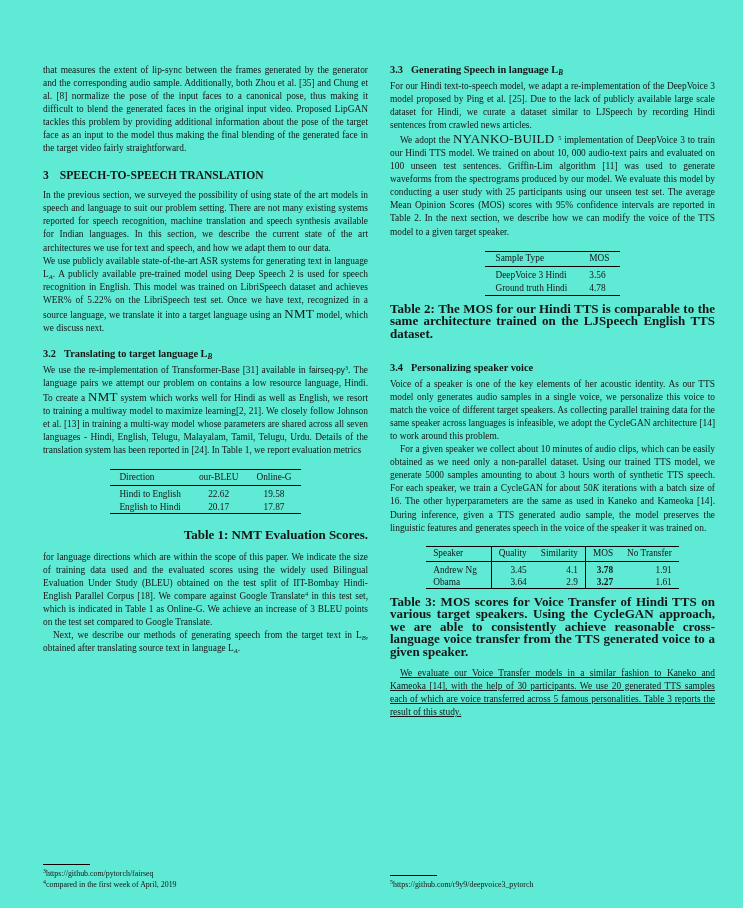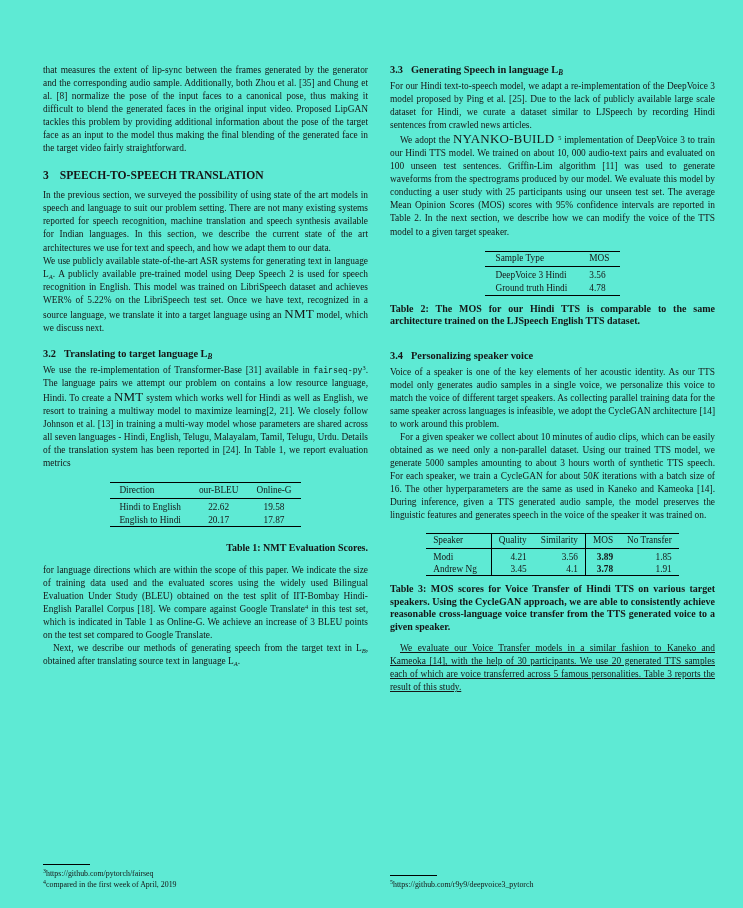--- a/index.html
+++ b/index.html
@@ -34,21 +34,21 @@
     margin: 14px 0 7px 0;
   }
   h2.sec .hnum { margin-right: 11px; }
 
   h3.subsec {
     font-size: 10.4px; font-weight: bold;
     margin: 13px 0 5px 0;
   }
   h3.subsec .hnum { margin-right: 8px; }
 
-  .mono { font-family: Liberation Mono, monospace; font-size: 8.2px; }
+  .mono { font-family: Liberation Sans, sans-serif; font-size: 8.2px; }
   .sc { font-size: 13px; letter-spacing: 0.2px; margin-top: 32px; }
   .msub { font-size: 6.6px; font-style: italic; vertical-align: -1.8px; line-height: 0; }
   h3 .msub { font-size: 7.2px; }
   .fnmark { font-size: 6.3px; vertical-align: 3.2px; line-height: 0; }
   .ital { font-style: italic; }
 
   table.tbl {
     border-collapse: collapse;
     font-size: 9.3px;
     border-top: 1.1px solid #000;
@@ -69,21 +69,21 @@
   .t2 th, .t2 td { padding: 1.5px 11px; text-align: left; }
 
   .t3 { margin: 11px auto 4px auto; }
   .t3 th, .t3 td { padding: 1px 7px; text-align: right; }
   .t3 th:first-child, .t3 td:first-child { text-align: left; padding-right: 14px; }
   .t3 tr > :nth-child(1), .t3 tr > :nth-child(3) { border-right: 0.9px solid #000; }
   .t3 td.bold { font-weight: bold; }
 
   .caption {
     font-weight: bold;
-    font-size: 10px;
+    font-size: 13px;
     line-height: 12.5px;
     text-align: justify;
     margin: 3px 0 9px 0;
   }
   .caption.center { text-align: right; }
 
   .afterCaption { margin-top: 4px; text-decoration: underline; }
 
   .footnotes { margin-top: auto; padding-top: 8px; }
   .fnrule { width: 47px; border-top: 1px solid #000; margin-bottom: 3px; }
@@ -191,32 +191,32 @@
         <tr>
           <th>Speaker</th>
           <th>Quality</th>
           <th>Similarity</th>
           <th>MOS</th>
           <th>No Transfer</th>
         </tr>
       </thead>
       <tbody>
         <tr>
-          <td>Modi</td>
-          <td>4.21</td>
-          <td>3.56</td>
-          <td class="bold">3.89</td>
-          <td>1.85</td>
-        </tr>
-        <tr>
           <td>Andrew Ng</td>
           <td>3.45</td>
           <td>4.1</td>
           <td class="bold">3.78</td>
           <td>1.91</td>
+        </tr>
+        <tr>
+          <td>Obama</td>
+          <td>3.64</td>
+          <td>2.9</td>
+          <td class="bold">3.27</td>
+          <td>1.61</td>
         </tr>
       </tbody>
     </table>
     <div class="caption">Table 3: MOS scores for Voice Transfer of Hindi TTS on various target speakers. Using the CycleGAN approach, we are able to consistently achieve reasonable cross-language voice transfer from the TTS generated voice to a given speaker.</div>
 
     <p class="body indent afterCaption">We evaluate our Voice Transfer models in a similar fashion to Kaneko and Kameoka [14], with the help of 30 participants. We use 20 generated TTS samples each of which are voice transferred across 5 famous personalities. Table 3 reports the result of this study.</p>
 
     <div class="footnotes">
       <div class="fnrule"></div>
       <div class="fn"><sup class="fnmark">5</sup><span>https://github.com/r9y9/deepvoice3_pytorch</span></div>

